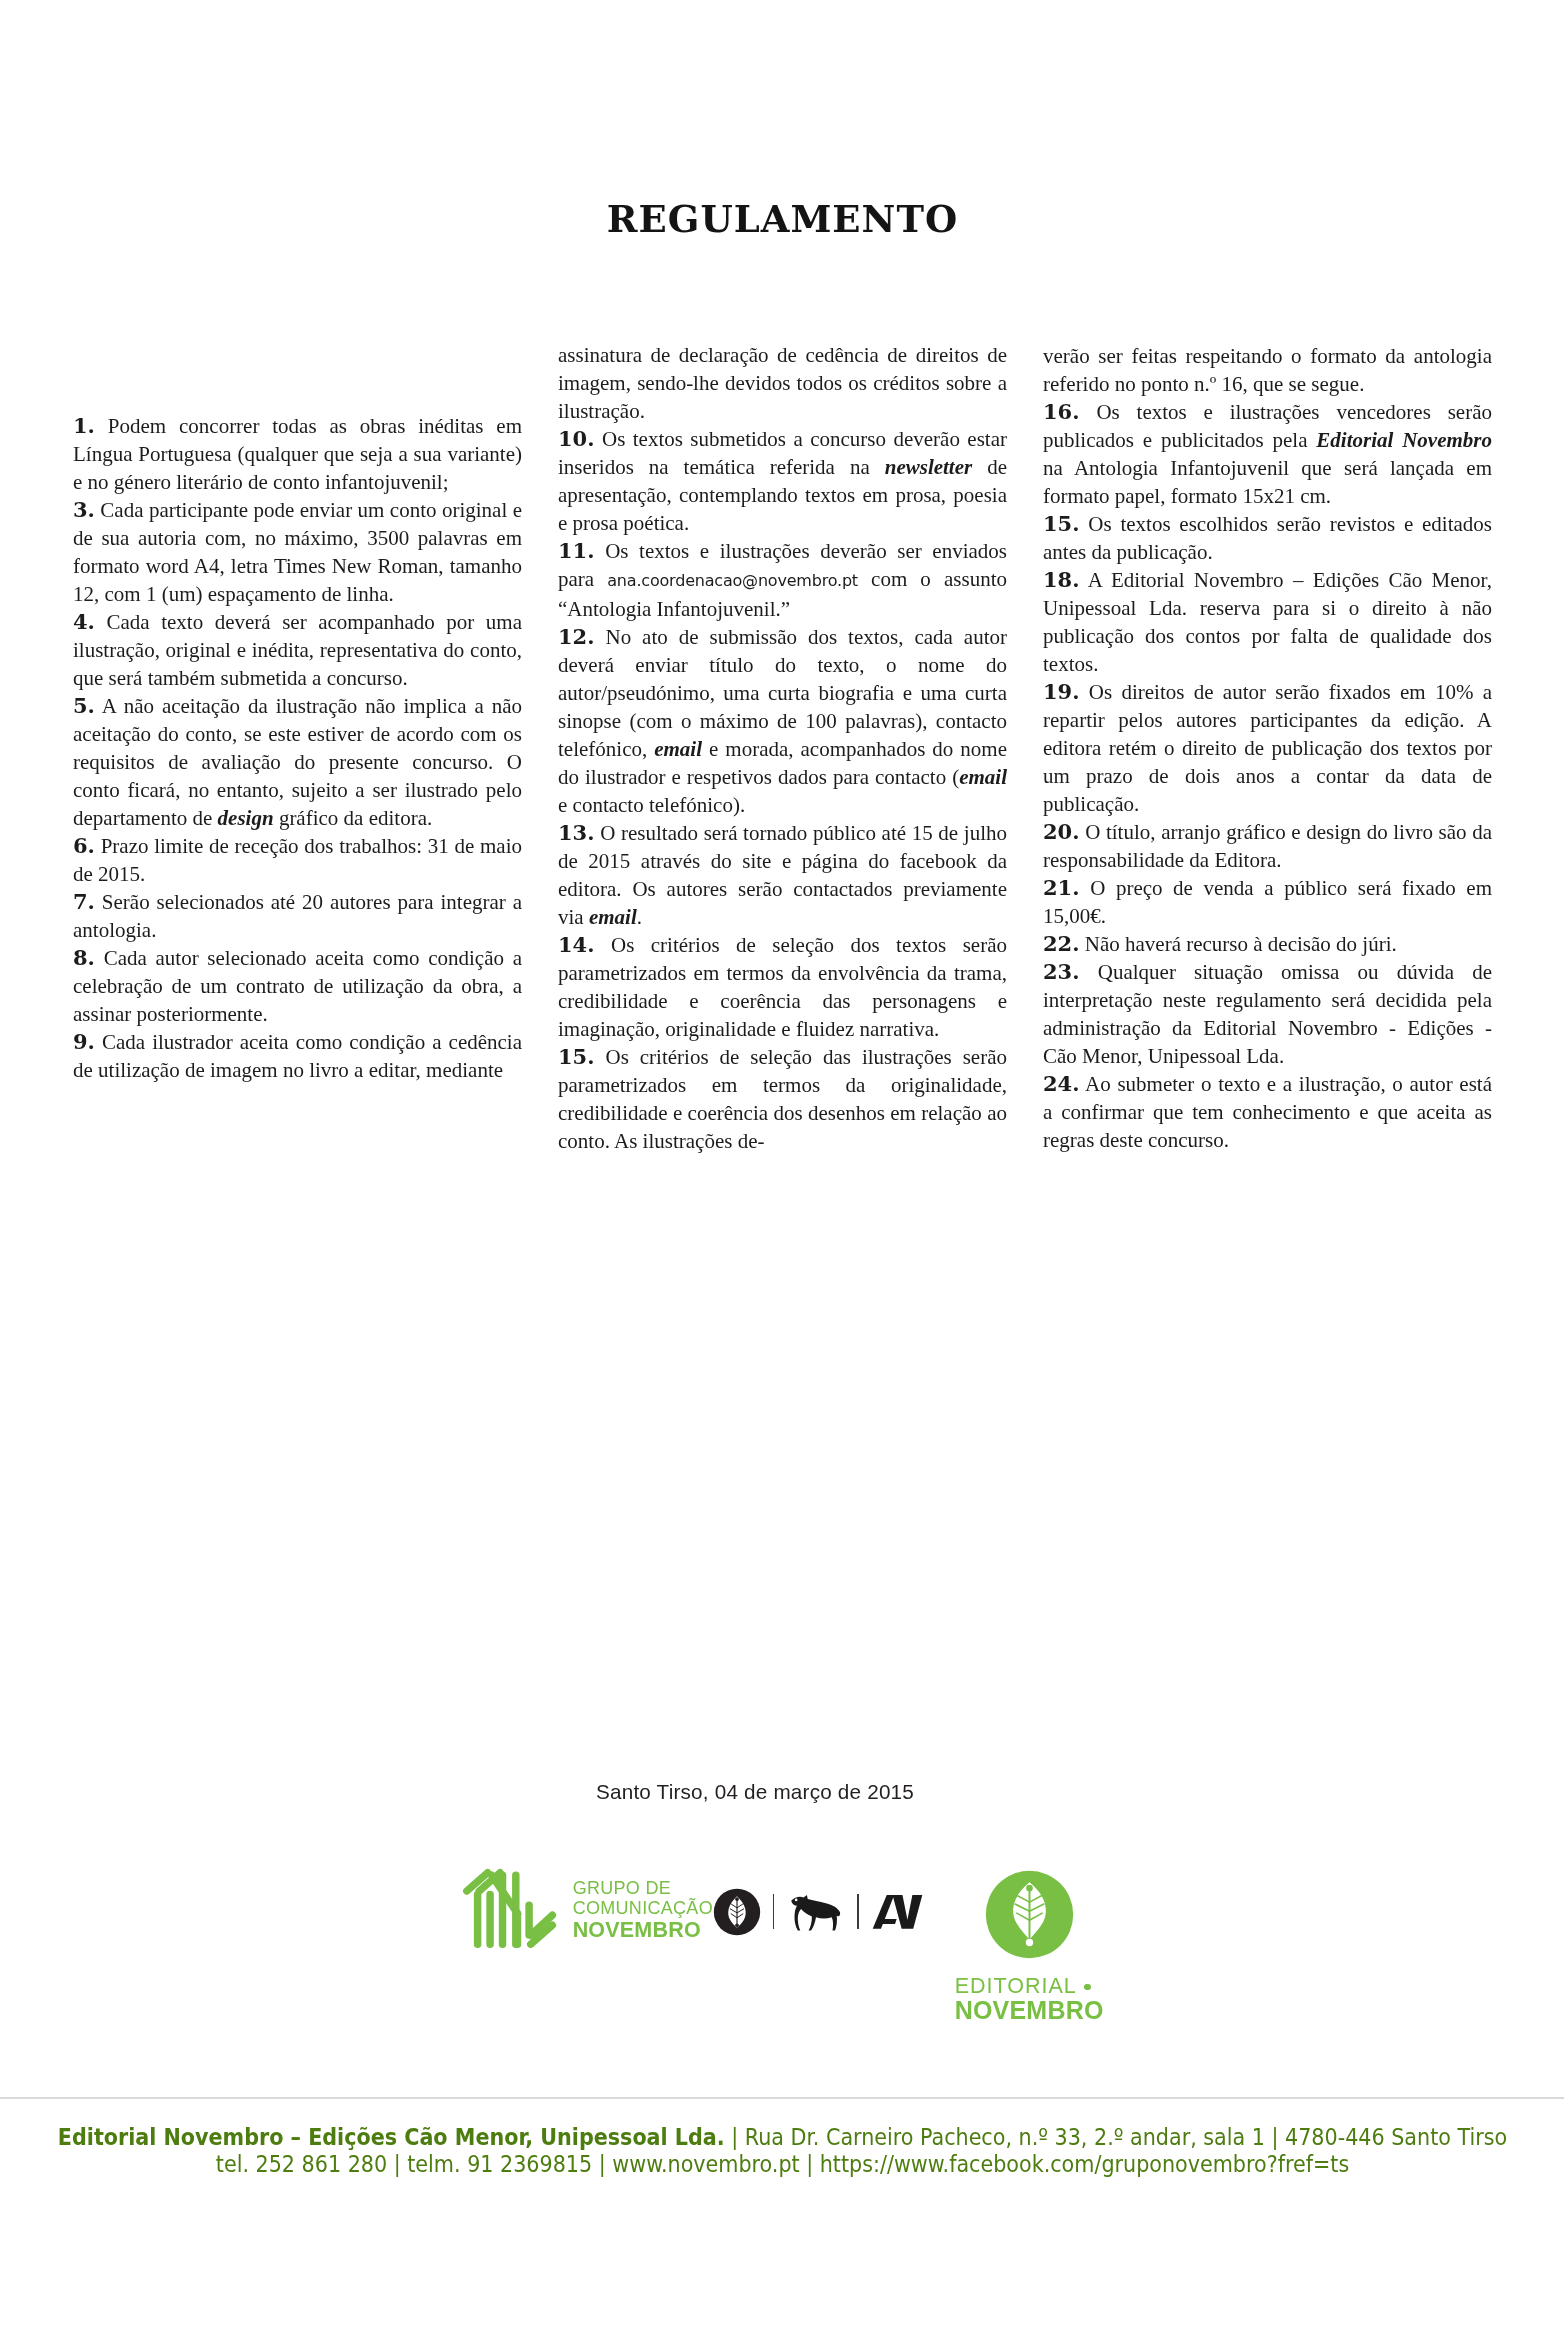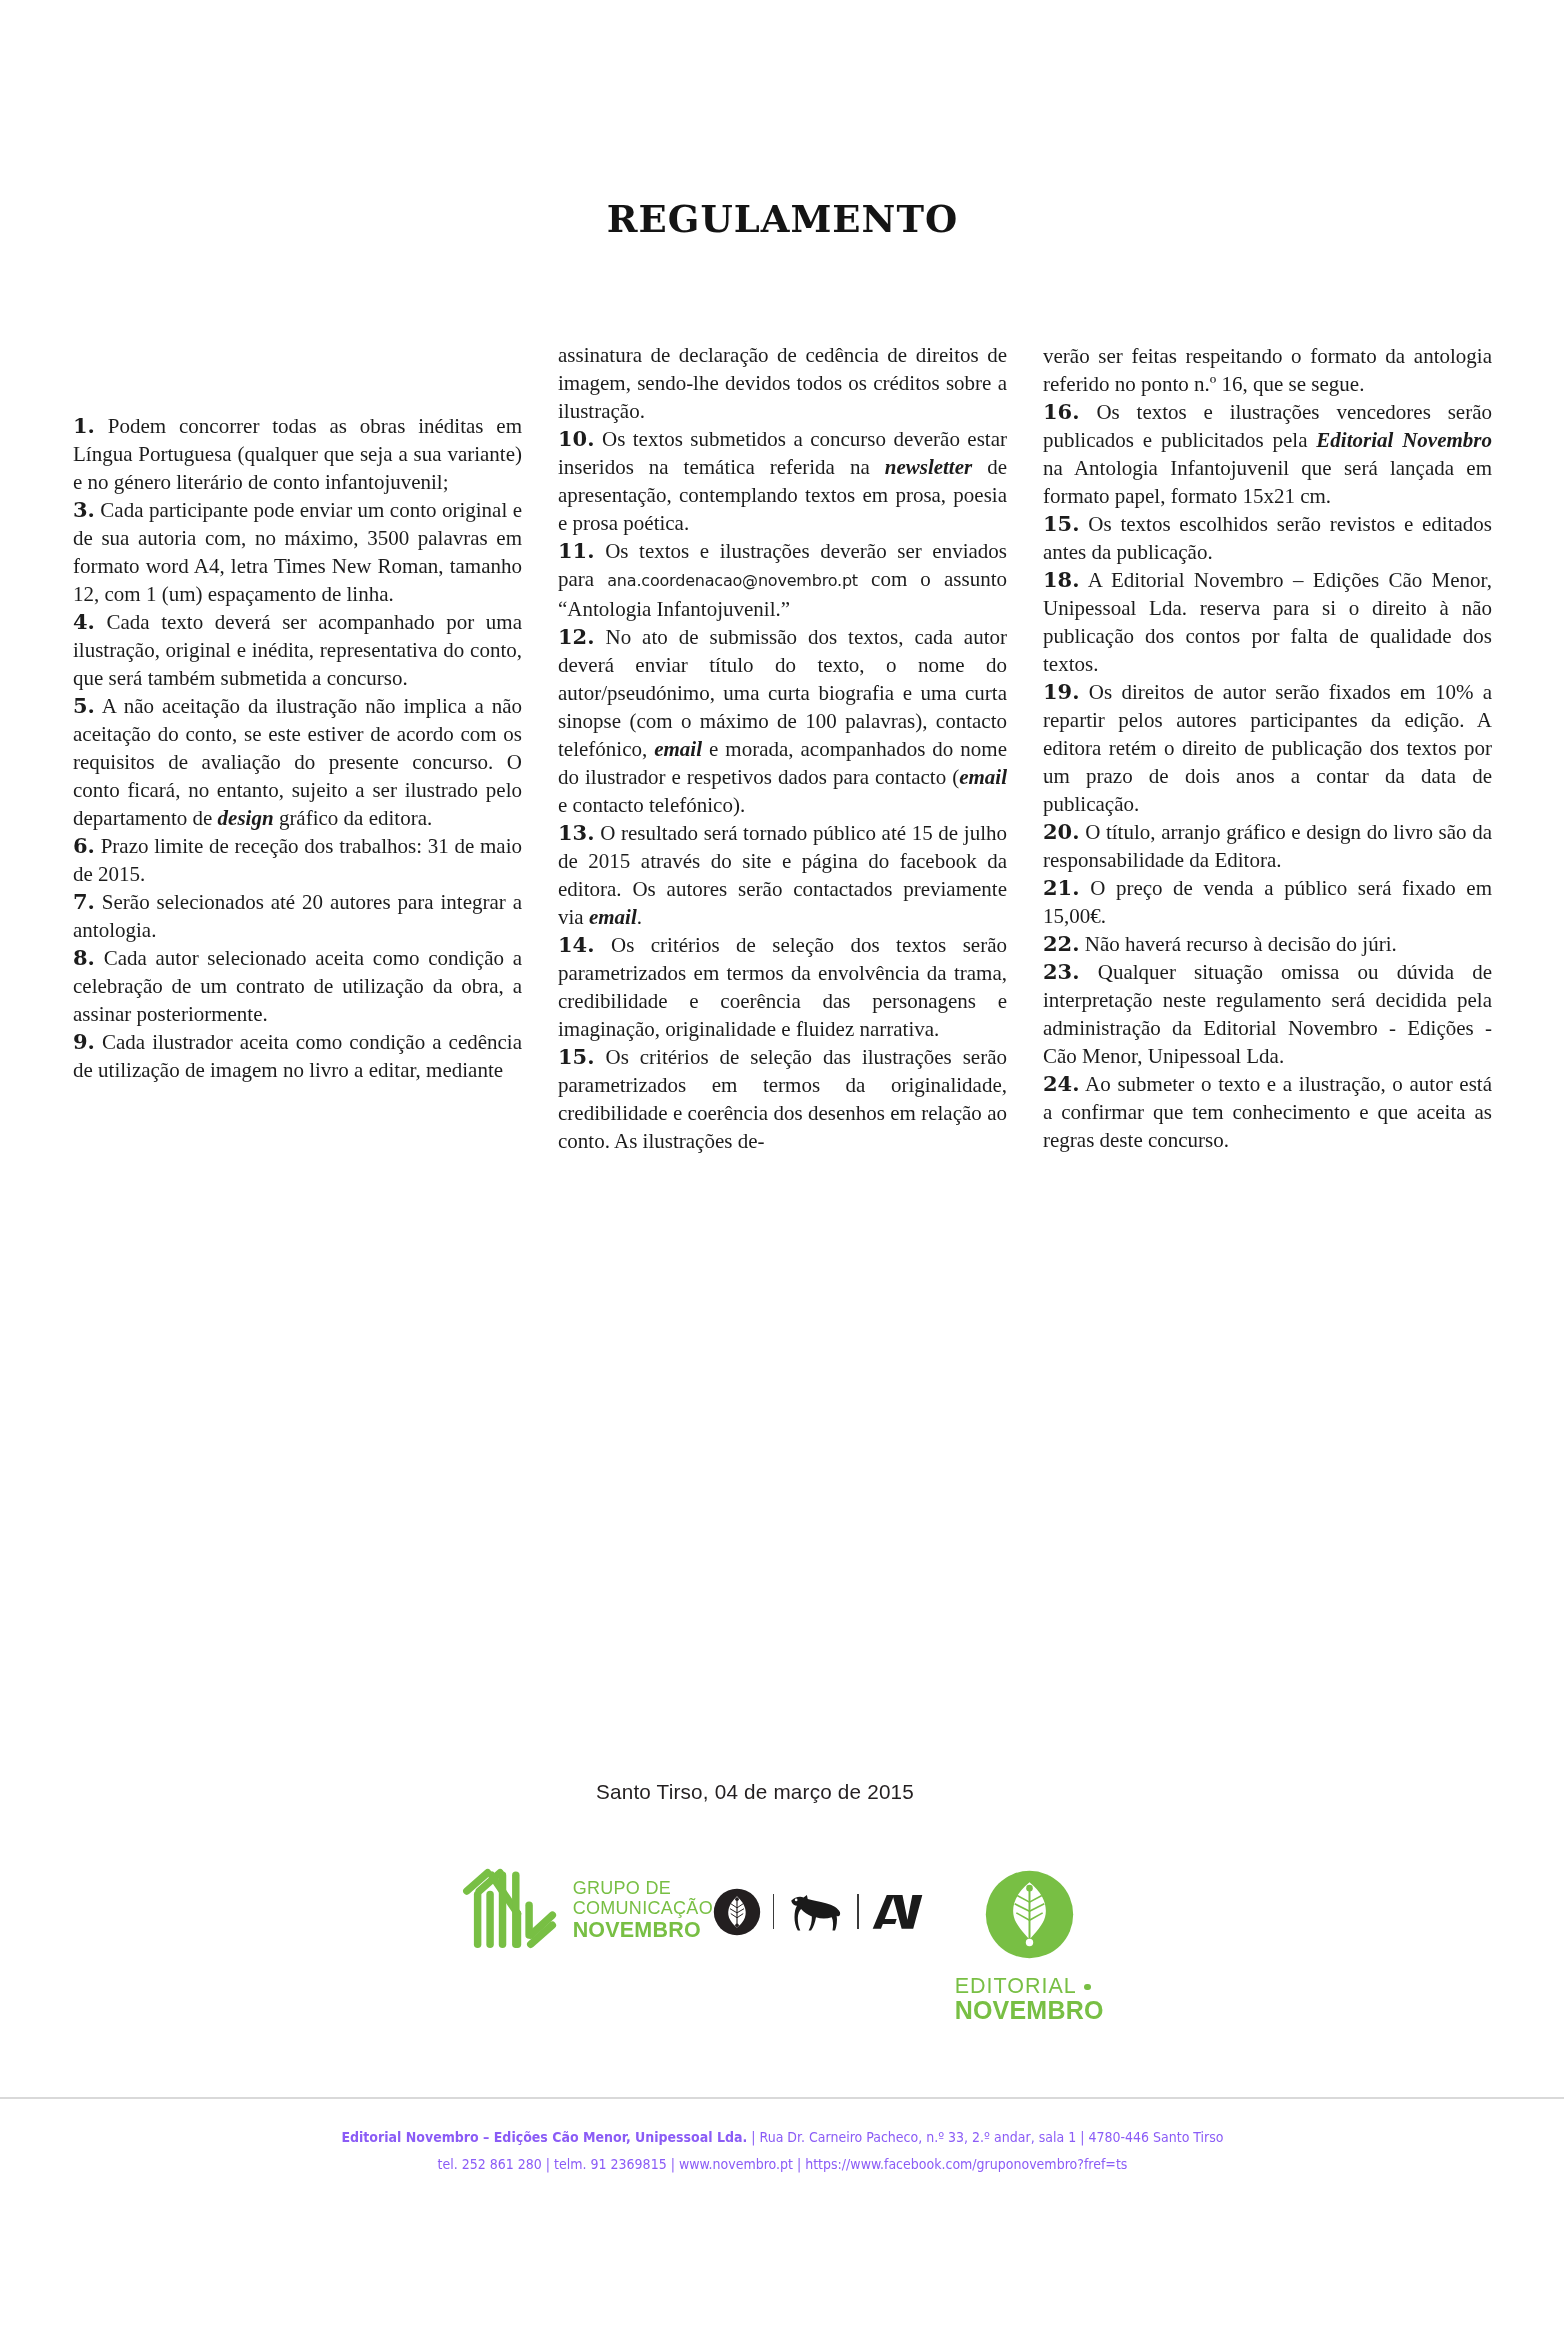--- a/index.html
+++ b/index.html
@@ -172,23 +172,23 @@
     height: 1.7px;
     background: #d9d9d9;
   }
   .footer {
     position: absolute;
     top: 2124px;
     left: 0;
     width: 1565px;
     text-align: center;
     font-family: "DejaVu Sans Condensed", "Liberation Sans Narrow", "Liberation Sans", sans-serif;
-    font-size: 14px;
+    font-size: 23px;
     line-height: 27px;
-    color: #8b5cf6;
+    color: #4d7c0f;
   }
   .footer .b { font-weight: bold; }
 </style>
 </head>
 <body>
 
 <div class="page">
 
   <div class="doc-title">REGULAMENTO</div>
 

